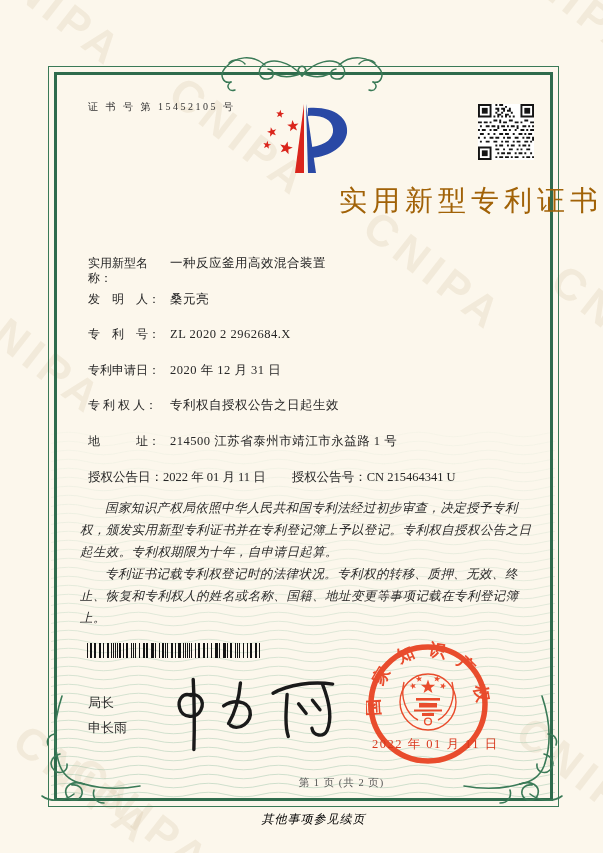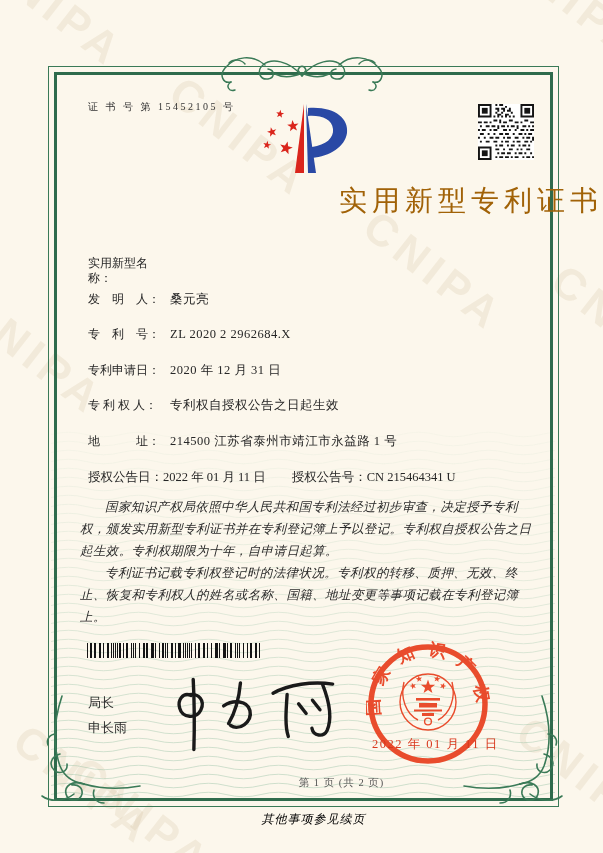--- a/index.html
+++ b/index.html
@@ -23,21 +23,21 @@
   
   .fields{position:absolute;left:88px;top:256px;width:440px;}
   .frow{display:flex;height:15px;line-height:15px;margin-bottom:20.6px;font-size:12.5px;color:#262626;}
   .flabel{width:82px;flex:none;font-size:12px;}
   .fvalue{letter-spacing:0.5px;}
   .grant-pair{display:flex;}
   .grant-gap{width:26px;flex:none;}
   
   .paras{position:absolute;left:80px;top:497px;width:454px;font-size:12.5px;line-height:22px;
          color:#2a2a2a;font-style:italic;}
-  .paras p{margin:0;text-indent:2em;letter-spacing:0.4px;font-family:Liberation Mono, monospace;}
+  .paras p{margin:0;text-indent:2em;letter-spacing:0.4px;}
   
   .barcode{position:absolute;left:87px;top:643px;width:176px;height:15px;
     background-image:
       repeating-linear-gradient(90deg,#141414 0 1.5px,transparent 1.5px 4px),
       repeating-linear-gradient(90deg,#141414 0 1px,transparent 1px 6.5px),
       repeating-linear-gradient(90deg,transparent 0 2.5px,#141414 2.5px 3.5px,transparent 3.5px 9px);}
   
   .director{position:absolute;left:88px;top:690px;font-family:"Liberation Sans","DejaVu Sans",sans-serif;
             font-size:13px;color:#2b2b2b;line-height:25px;}
   .sig{position:absolute;left:162px;top:666px;}
@@ -178,20 +178,21 @@
                M9,27h1v1h-1z M11,27h2v1h-2z M14,27h2v1h-2z M17,27h1v1h-1z M19,27h2v1h-2z M23,27h1v1h-1z
                M25,27h2v1h-2z M28,27h1v1h-1z"></path>
     </g>
   </svg>
 
   <div class="title">实用新型专利证书</div>
 
   <div class="fields">
     <div class="frow">
       <span class="flabel">实用新型名称：</span>
+      <span class="fvalue">一种反应釜用高效混合装置</span>
     </div>
     <div class="frow">
       <span class="flabel">发　明　人：</span>
       <span class="fvalue">桑元亮</span>
     </div>
     <div class="frow">
       <span class="flabel">专　利　号：</span>
       <span class="fvalue">ZL 2020 2 2962684.X</span>
     </div>
     <div class="frow">

